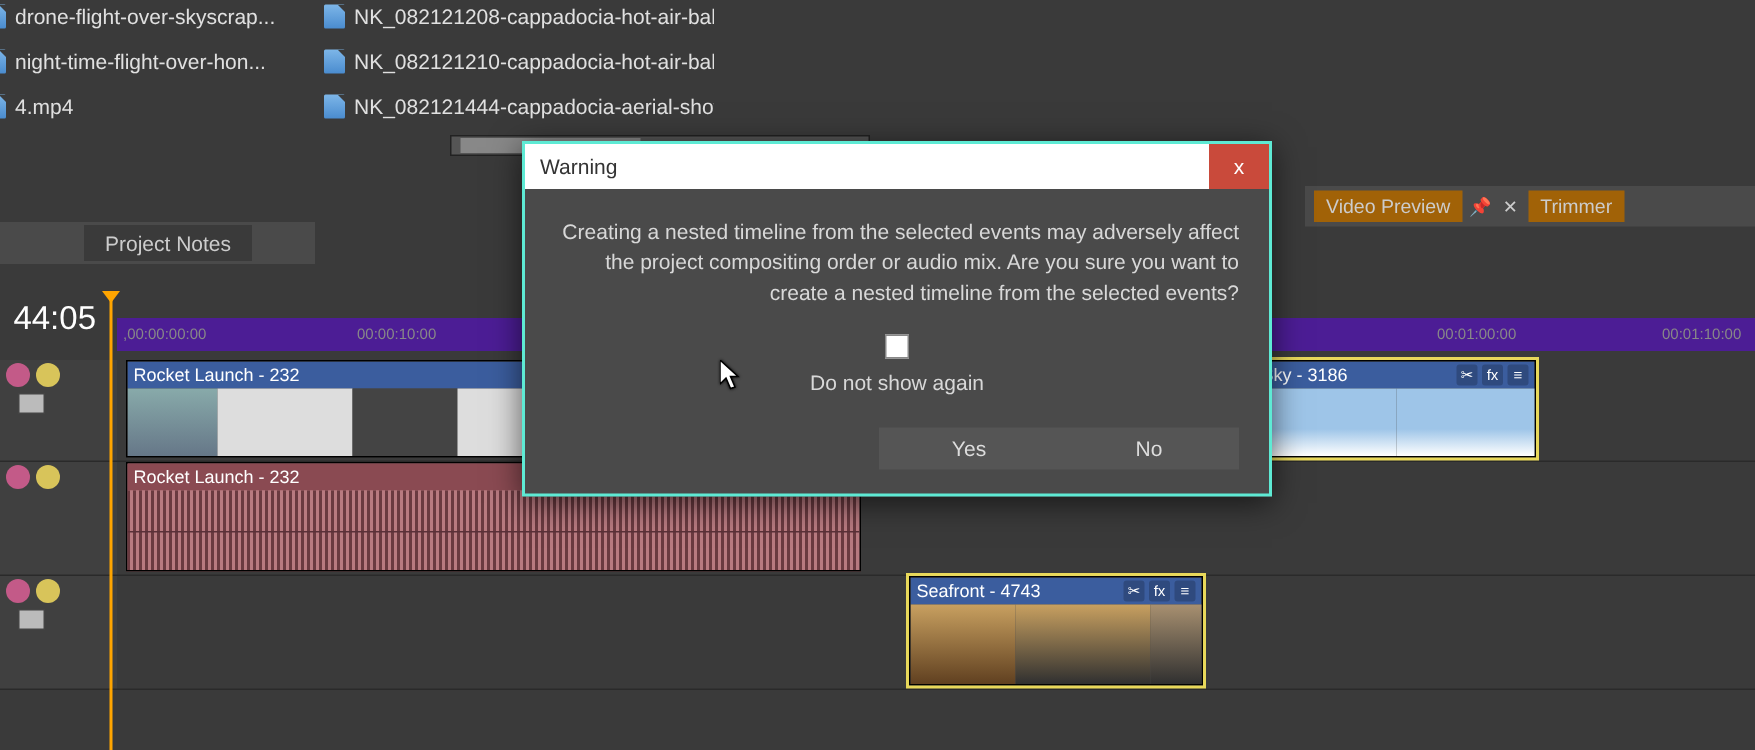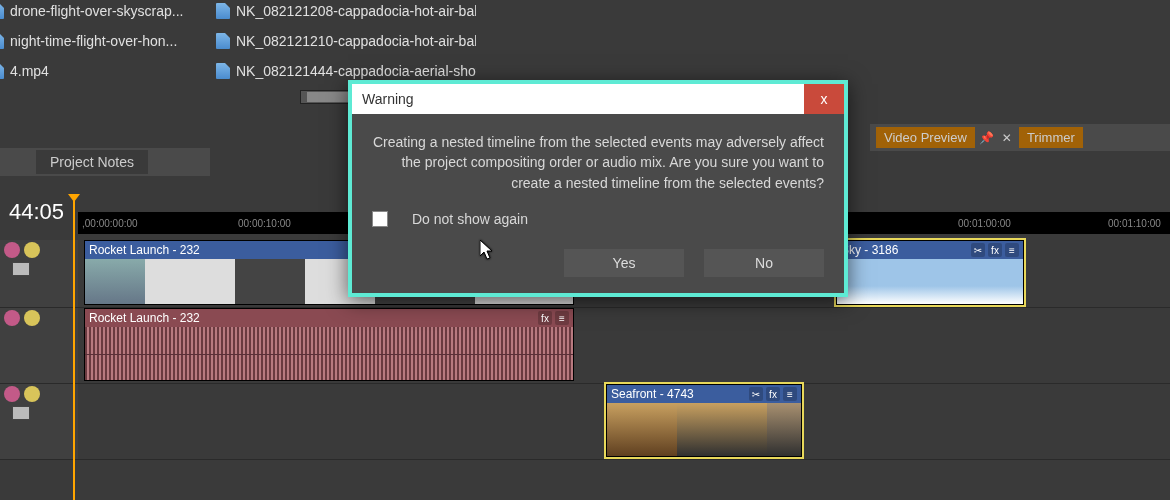--- a/index.html
+++ b/index.html
@@ -27,30 +27,30 @@
   
   .info-panel { position: absolute; right: 0; top: 120px; width: 300px; }
   .info-line { font-size:13px; color:#ccc; padding:2px 12px; }
   .info-line .lbl{color:#aaa;}
   .tabbar { display:flex; align-items:center; gap:4px; padding:3px 6px; margin-top:4px; background:#4a4a4a;}
   .tab { padding:3px 8px; background:#a16207; color:#ccc; font-size:13px;}
   .pin-icon, .close-icon2 { width:16px; height:16px; display:inline-flex; align-items:center; justify-content:center; color:#ccc; cursor:pointer; font-size:12px;}
 
   
   .project-notes-bar { position:absolute; top:148px; left:0; width:210px; height:28px; background:#4a4a4a; display:flex; align-items:center;}
-  .project-notes-tab { margin-left:36px; padding:4px 14px; background:#3a3a3a; color:#ccc; font-size:14px;}
+  .project-notes-tab { margin-left:56px; padding:4px 14px; background:#3a3a3a; color:#ccc; font-size:14px;}
 
   
   .timecode-box { position:absolute; left:-20px; top:194px; width:90px; height:36px; background:#3a3a3a; color:#fff; font-size:22px; display:flex; align-items:center; justify-content:flex-end; padding-right:6px;}
   .playhead-line { position:absolute; left:73px; top:200px; width:2px; height:300px; background:#ffa500; z-index:5;}
   .playhead-line::before{content:"";position:absolute;top:-6px;left:-5px;width:12px;height:8px;background:#ffa500;clip-path:polygon(0 0,100% 0,50% 100%);}
 
   
   .timeline { position:absolute; left:0; top:212px; right:0; bottom:0; }
-  .ruler { position:absolute; left:78px; right:0; top:0; height:22px; background:#000000; }
+  .ruler { position:absolute; left:78px; right:0; top:0; height:22px; background:#4c1d95; }
   .ruler .ticklabel{position:absolute;top:6px;font-size:10px;color:#888;}
 
   .track-heads { position:absolute; left:0; top:28px; width:78px; }
   .track-head { position:relative; border-bottom:1px solid #2a2a2a; background:#404040; }
   .head-controls { position:absolute; left:4px; top:2px; display:flex; gap:4px; }
   .circ { width:16px; height:16px; border-radius:50%; display:inline-block; }
   .circ.r{background:#c35a88;} .circ.y{background:#d8c45a;}
   .sq { width:18px; height:14px; background:#bbb; border:1px solid #444; left:12px; top:22px; position:absolute;}
 
   .track-lane { position:absolute; left:78px; right:0; border-bottom:1px solid #2a2a2a; }
@@ -67,27 +67,27 @@
   .clip .icons span{display:inline-flex;width:14px;height:14px;align-items:center;justify-content:center;background:rgba(0,0,0,.2);border-radius:2px;font-size:10px;}
   .thumb-row{display:flex; height:calc(100% - 18px);}
   .thumb{flex:0 0 auto; height:100%; background:linear-gradient(#8aa,#678);}
   .thumb.alt{background:#ddd;}
   .thumb.dark{background:#444;}
   .thumb.sky{background:linear-gradient(#9ec5e8 60%,#fff);}
   .waveform{height:calc(100% - 18px); background:
      repeating-linear-gradient(90deg,#6a3a40,#6a3a40 2px,#b87a80 2px,#b87a80 4px);
      position:relative;}
   .waveform::after{content:"";position:absolute;left:0;right:0;top:50%;height:1px;background:#5a3038;}
-  .dialog{position:absolute;left:348px;top:80px;width:500px;background:#4a4a4a;border:4px solid #5eead4;box-shadow:0 4px 20px rgba(0,0,0,.6);z-index:20;}
+  .dialog{position:absolute;left:348px;top:94px;width:500px;background:#4a4a4a;border:2px solid #5eead4;box-shadow:0 4px 20px rgba(0,0,0,.6);z-index:20;}
   .dialog-title{height:30px;background:#fff;color:#333;display:flex;align-items:center;justify-content:space-between;padding:0 0 0 10px;font-size:14px;}
   .dialog-close{width:40px;height:100%;background:#c94a3b;color:#fff;display:flex;align-items:center;justify-content:center;font-size:14px;cursor:pointer;}
   .dialog-body{padding:18px 20px 10px;color:#d8d8d8;font-size:14px;line-height:1.45;text-align:right;}
-  .dialog-check{display:flex;align-items:center;gap:24px;padding:8px 20px 10px;font-size:14px;color:#d8d8d8;}
+  .dialog-check{display:flex;align-items:center;gap:8px;padding:8px 20px 10px;font-size:14px;color:#d8d8d8;flex-direction:column;}
   .checkbox{width:16px;height:16px;background:#fff;border:1px solid #888;}
-  .dialog-buttons{display:flex;justify-content:flex-end;gap:20px;padding:12px 20px 16px;}
+  .dialog-buttons{display:flex;justify-content:flex-end;padding:12px 20px 16px;}
   .dbtn{width:120px;height:28px;background:#555;color:#ddd;display:flex;align-items:center;justify-content:center;font-size:14px;cursor:pointer;}
   .cursor-arrow{position:absolute;left:480px;top:240px;z-index:30;color:#fff;}
   .cursor-arrow svg{filter:drop-shadow(0 0 1px #000);}
 </style>
 </head>
 <body>
 
 <div class="file-list">
   <div class="file-col a">
     <div class="file-item">

